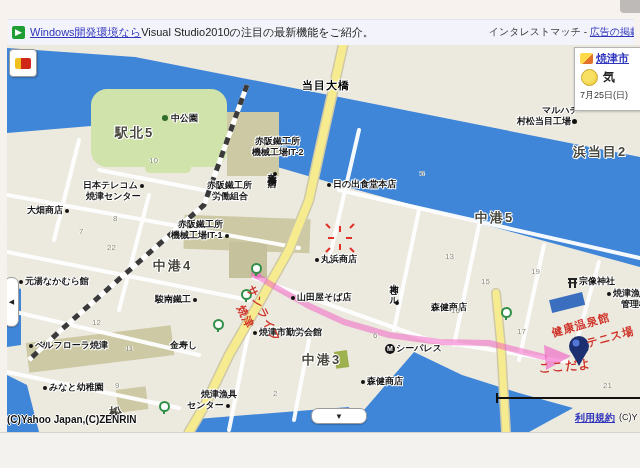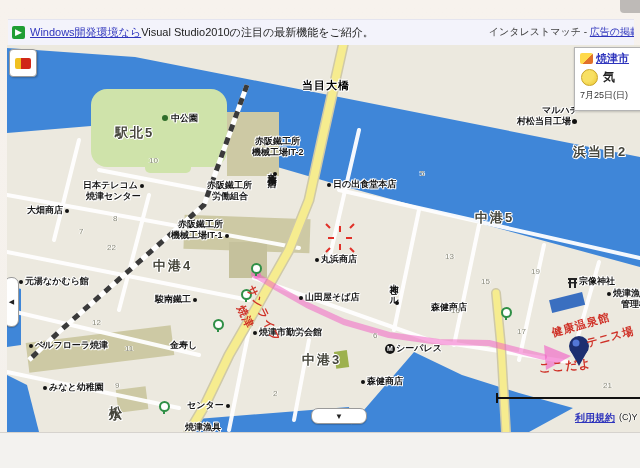--- a/index.html
+++ b/index.html
@@ -164,34 +164,34 @@
         <div class="ml dl" style="left: 320px; top: 135px;">日の出食堂本店</div>
         <div class="ml" style="left: 535px; top: 61px;">マルハチ</div>
         <div class="ml" style="left: 510px; top: 72px;">村松当目工場</div>
         <div class="ml gear" style="left: 565px; top: 74px;"></div>
         <div class="ml district" style="left: 566px; top: 100px;">浜当目2</div>
         <div class="ml district" style="left: 468px; top: 166px;">中港5</div>
         <div class="ml district" style="left: 146px; top: 214px;">中港4</div>
         <div class="ml dl" style="left: 12px; top: 232px;">元湯なかむら館</div>
         <div class="ml dr" style="left: 148px; top: 250px;">駿南鐵工</div>
         <div class="ml dl" style="left: 308px; top: 210px;">丸浜商店</div>
-        <div class="ml dl" style="left: 292px; top: 248px;">山田屋そば店</div>
+        <div class="ml dl" style="left: 284px; top: 248px;">山田屋そば店</div>
         <div class="ml vert dr" style="left: 382px; top: 232px;">太神ビル</div>
         <div class="ml" style="left: 424px; top: 258px;">森健商店</div>
         <div class="ml" style="left: 572px; top: 232px;">宗像神社</div>
         <div class="ml torii" style="left: 561px; top: 233px;"></div>
         <div class="ml dl" style="left: 22px; top: 296px;">ベルフローラ焼津</div>
         <div class="ml" style="left: 163px; top: 296px;">金寿し</div>
         <div class="ml dl" style="left: 246px; top: 283px;">焼津市勤労会館</div>
         <div class="ml" style="left: 389px; top: 299px;">シーパレス</div>
         <div class="ml micon" style="left: 378px; top: 299px;">M</div>
         <div class="ml district" style="left: 295px; top: 308px;">中港3</div>
         <div class="ml dl" style="left: 354px; top: 332px;">森健商店</div>
         <div class="ml dl" style="left: 36px; top: 338px;">みなと幼稚園</div>
-        <div class="ml" style="left: 178px; top: 345px; margin-top: 33px;">焼津漁具</div>
+        <div class="ml" style="left: 194px; top: 345px;">焼津漁具</div>
         <div class="ml dr" style="left: 180px; top: 356px;">センター</div>
         <div class="ml district vert" style="left: 102px; top: 350px;">松永</div>
         <div class="ml dl" style="left: 600px; top: 244px;">焼津漁港</div>
         <div class="ml" style="left: 614px; top: 255px;">管理棟</div>
         <div class="num" style="left: 142px; top: 111px;">10</div>
         <div class="num" style="left: 106px; top: 169px;">8</div>
         <div class="num" style="left: 72px; top: 182px;">7</div>
         <div class="num" style="left: 100px; top: 198px;">22</div>
         <div class="num" style="left: 413px; top: 124px;">5</div>
         <div class="num" style="left: 85px; top: 273px;">12</div>
@@ -236,16 +236,17 @@
     <div id="pan-left" class="pan">
         <span>◀</span>
       </div>
     <div id="pan-down" class="pan">
         <span>▼</span>
       </div>
 
     <div id="scalebar"></div>
     <a id="terms" class="bluelink">利用規約</a>
     <span id="c2">(C)Y</span>
+    <div id="copyright">(C)Yahoo Japan,(C)ZENRIN</div>
   </div>
 
   <div id="bottom-strip"></div>
 </div>
 
 </body></html>

